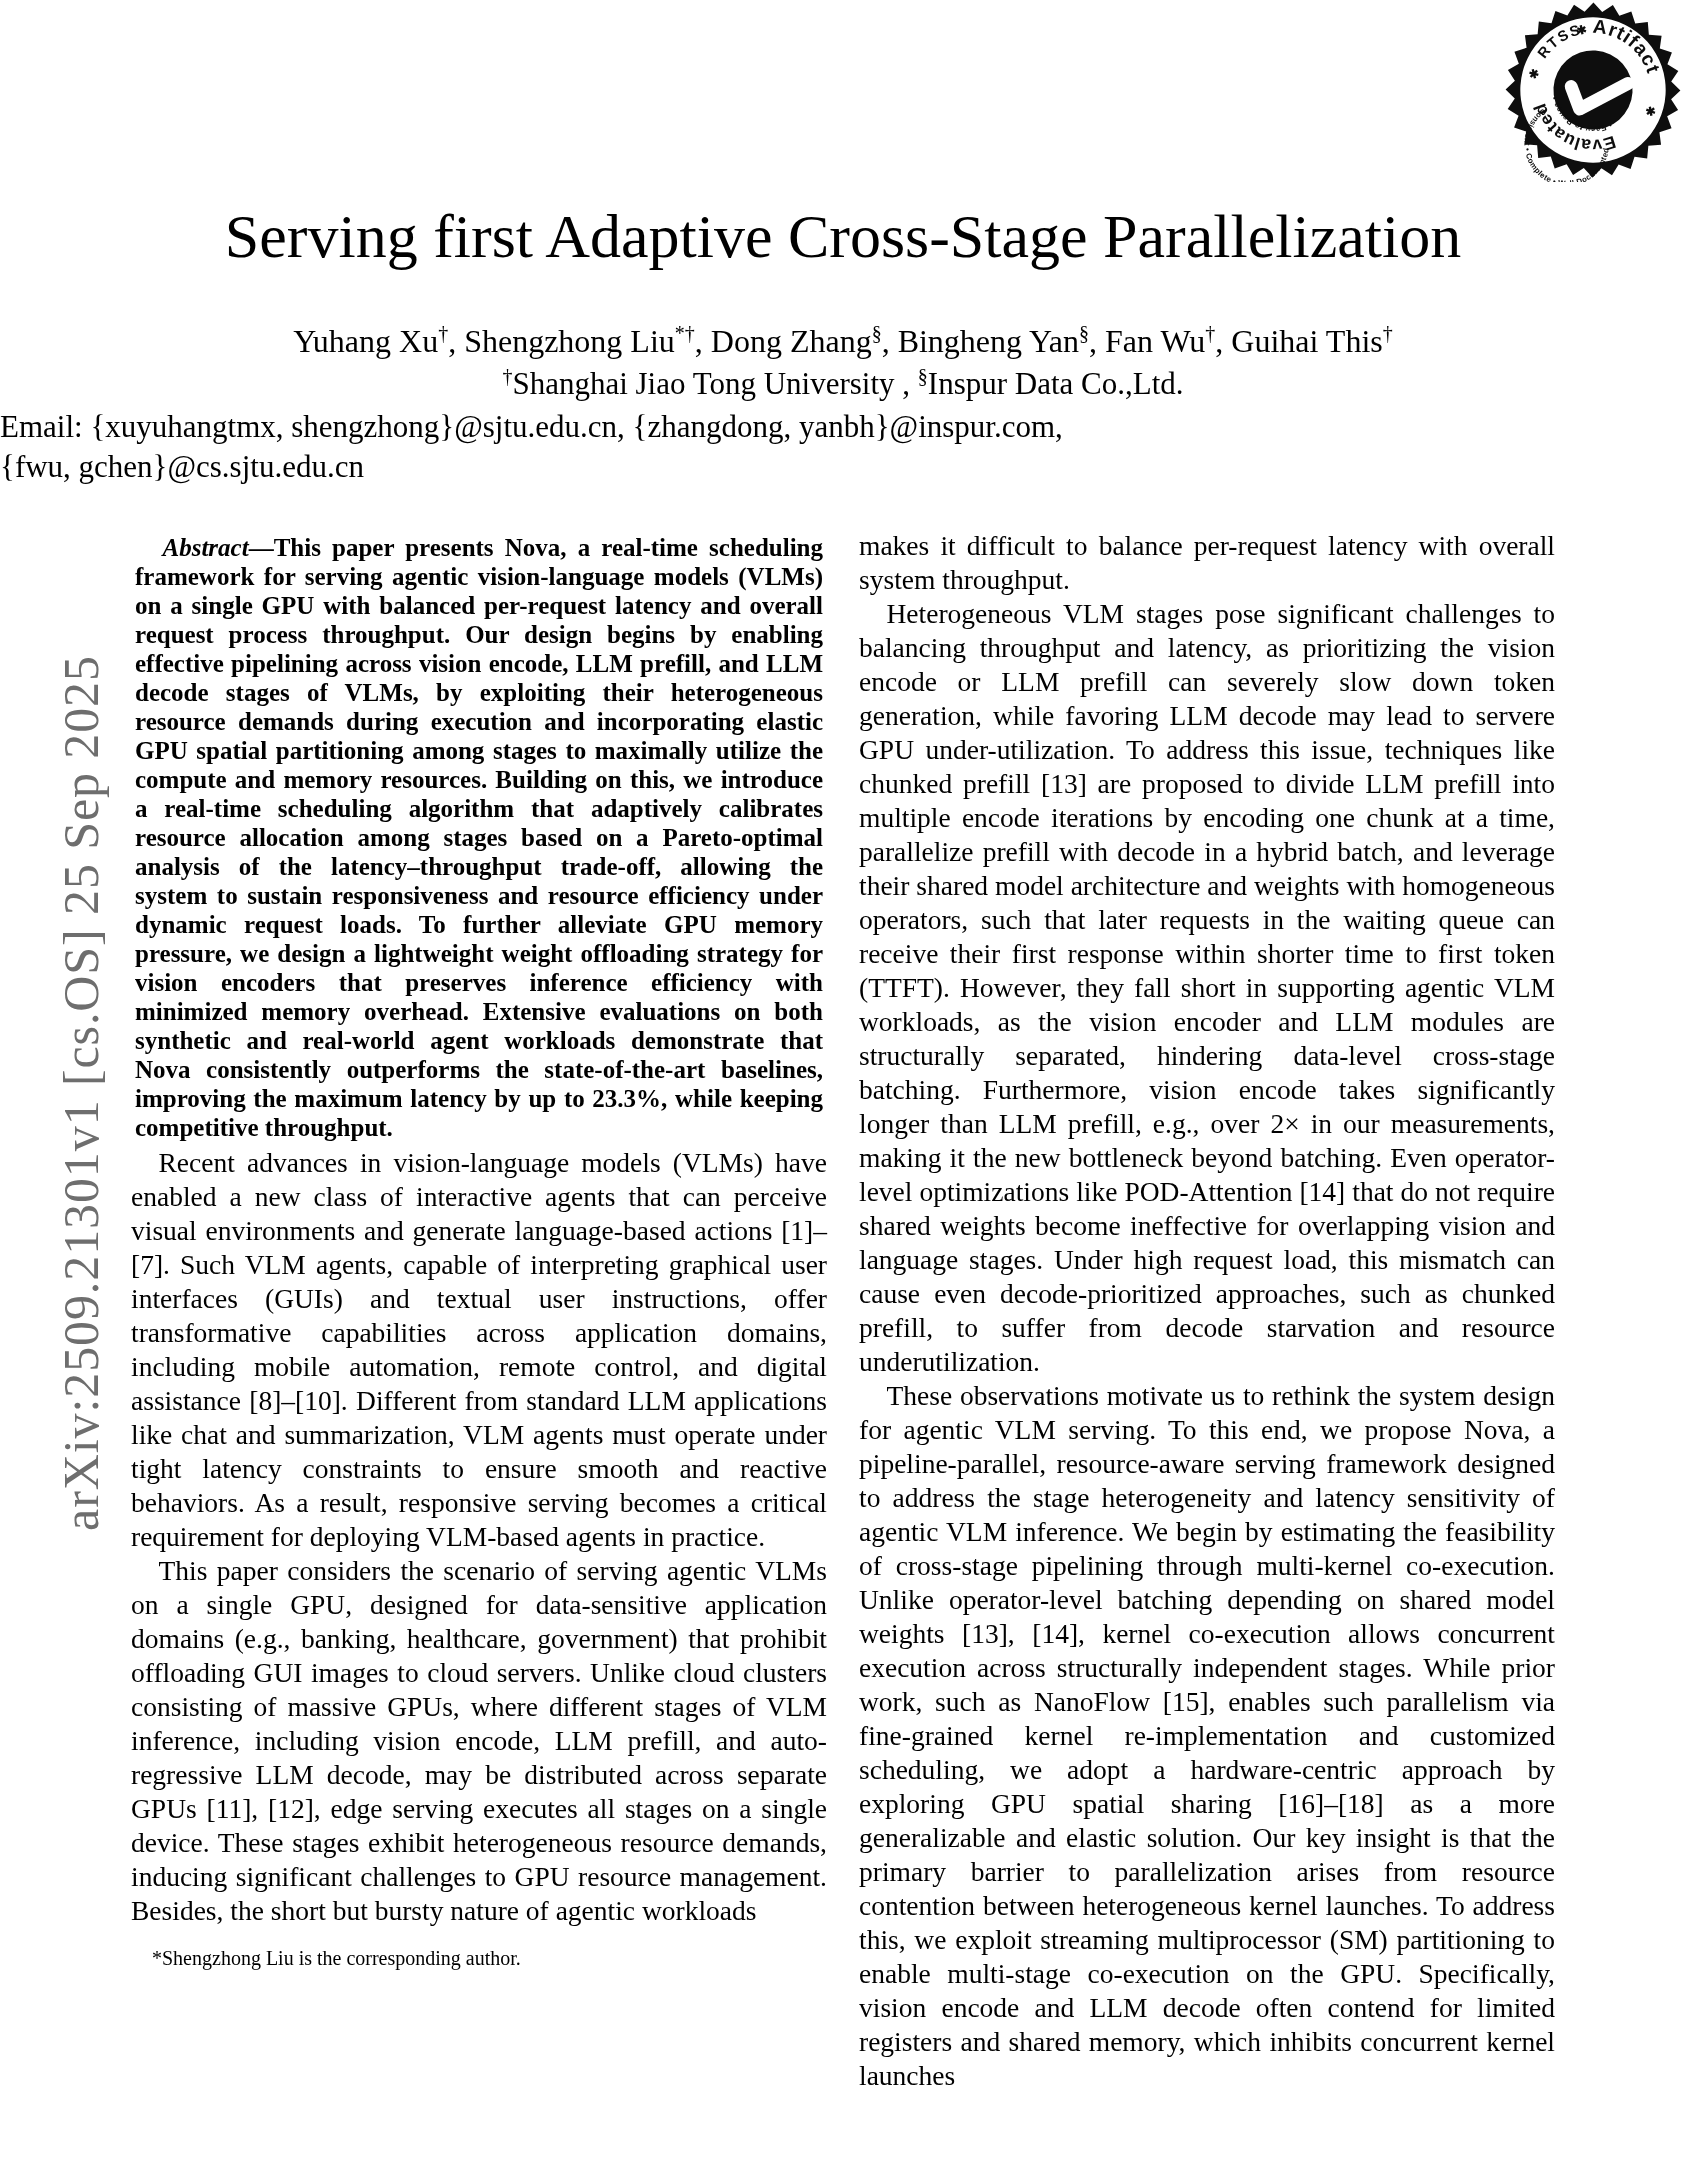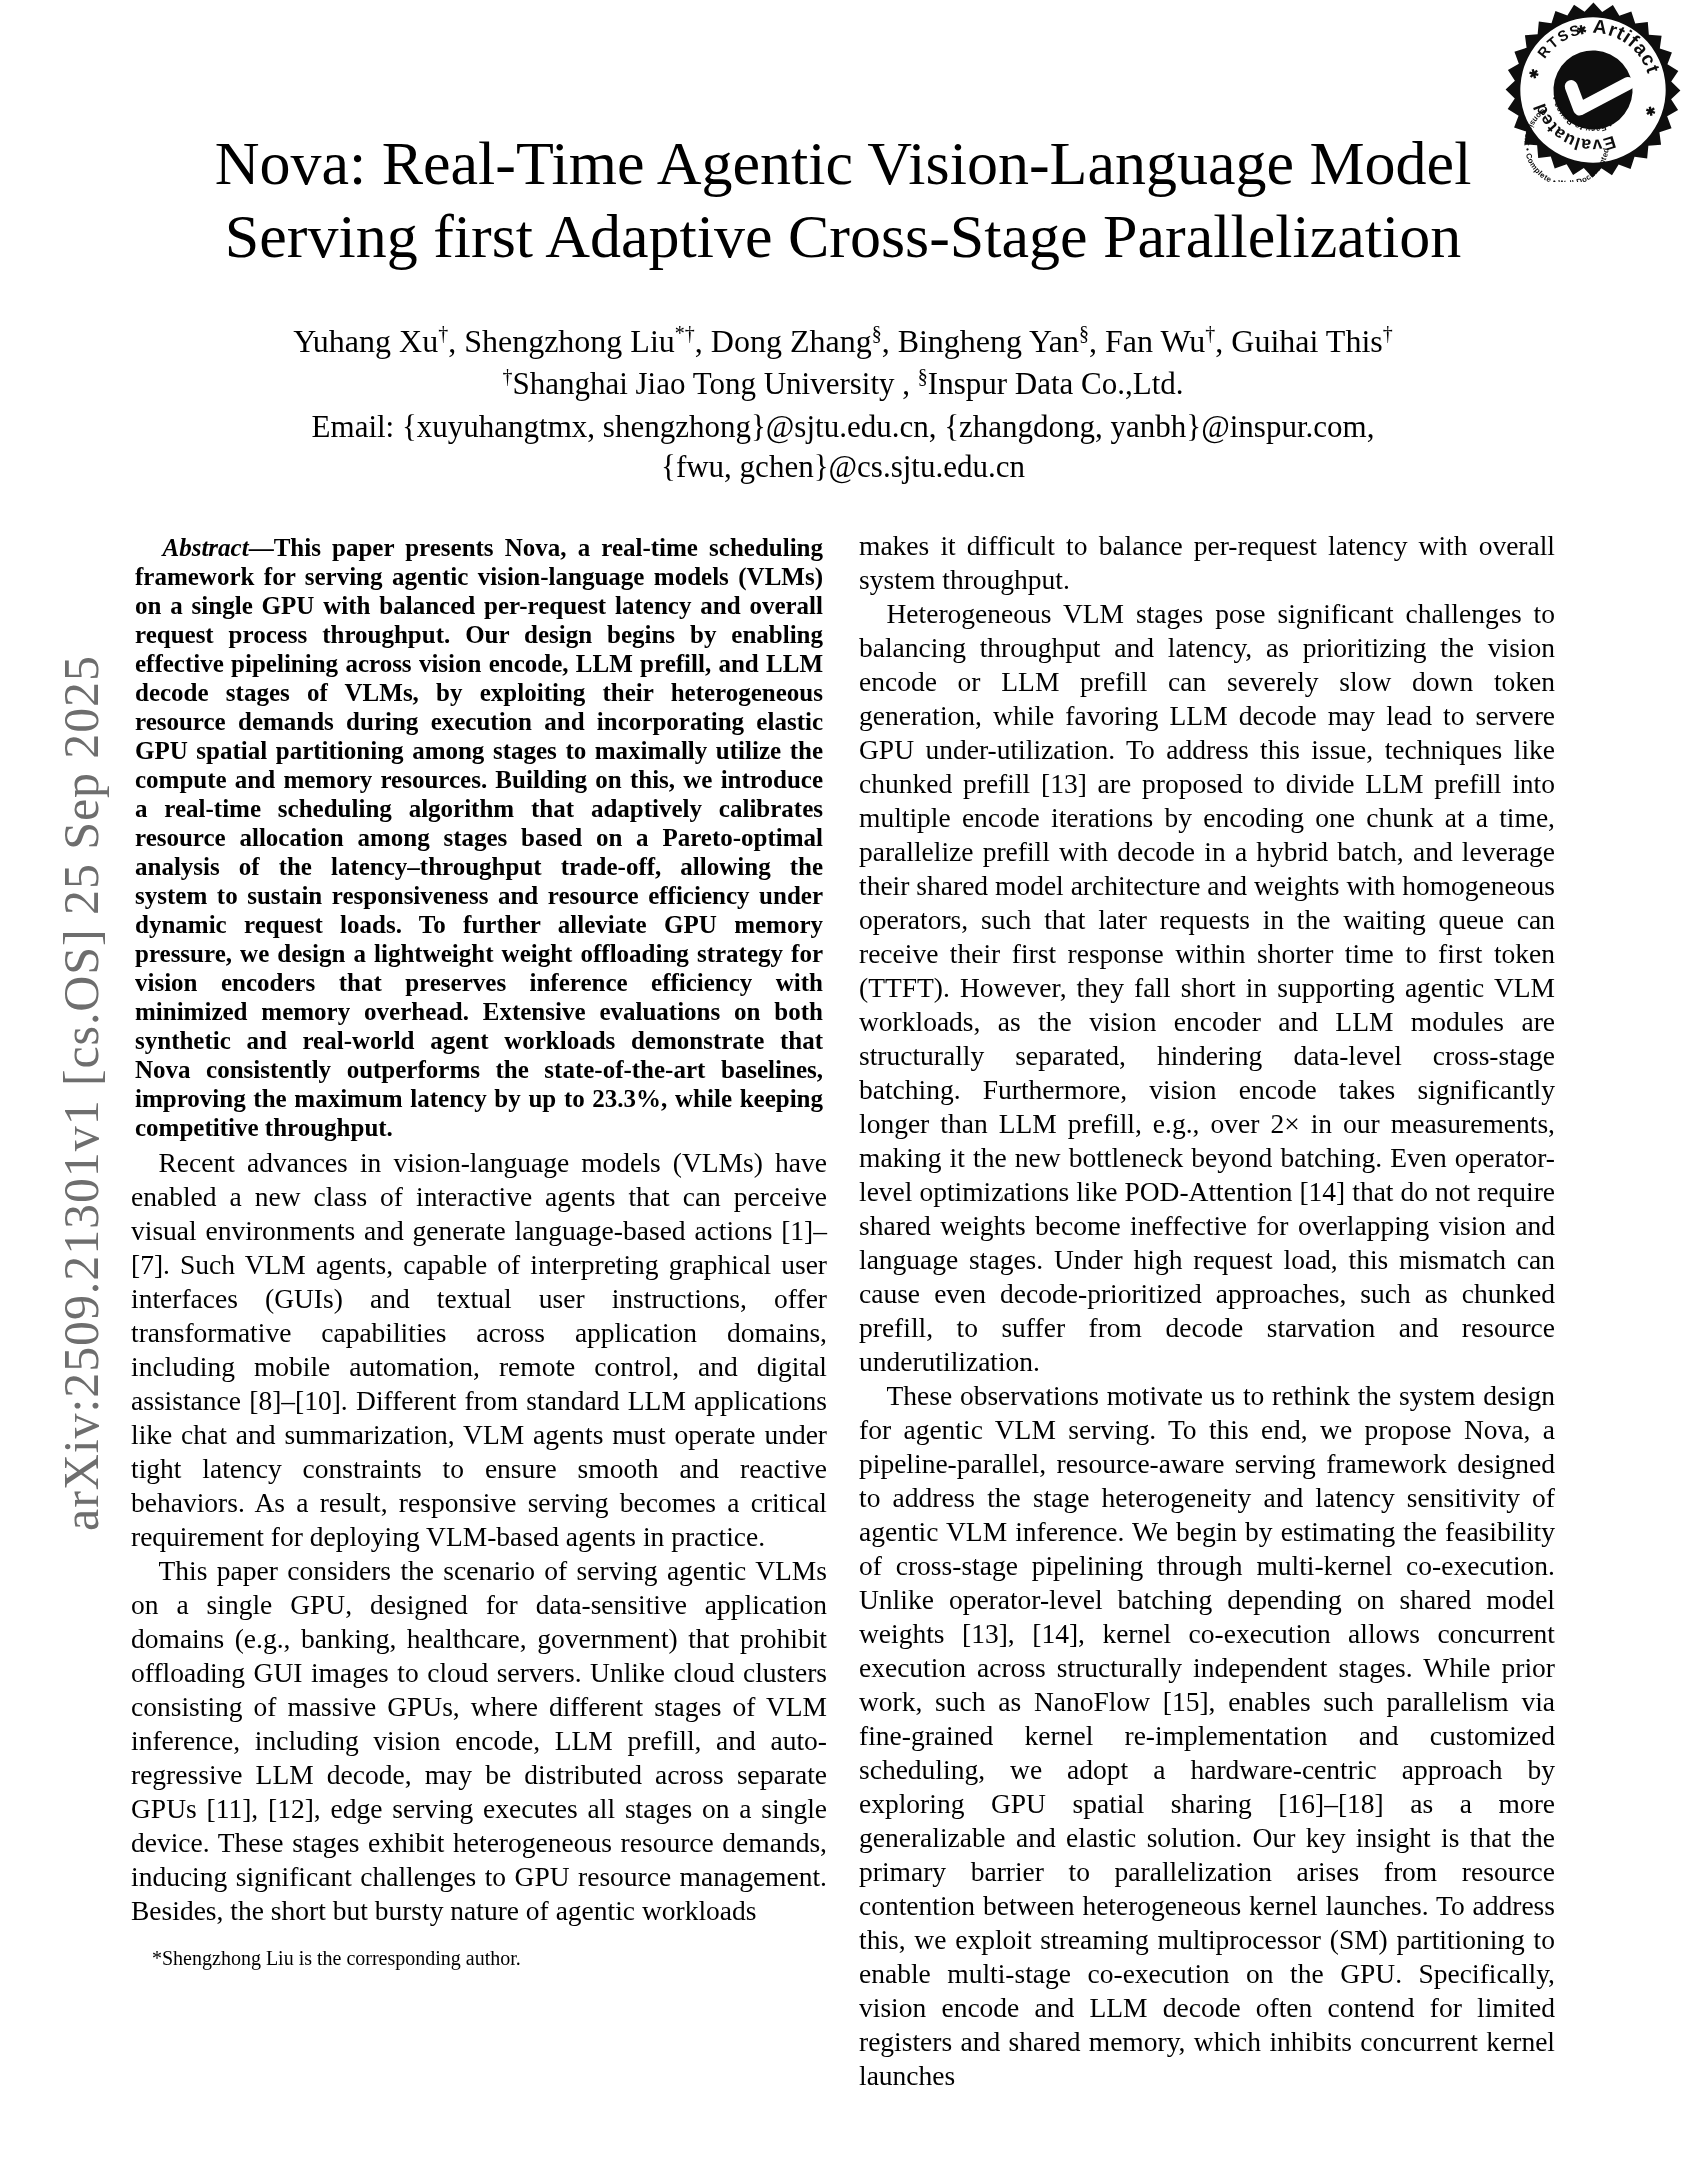--- a/index.html
+++ b/index.html
@@ -24,21 +24,21 @@
     position:absolute; top:323px; left:0; width:100%;
     text-align:center; font-size:32px;
   }
   .authors sup, .affiliation sup { font-size:20px; line-height:0; }
   .affiliation {
     position:absolute; top:366px; left:0; width:100%;
     text-align:center; font-size:31px;
   }
   .emails {
     position:absolute; top:407px; left:0; width:100%;
-    text-align:center; font-size:31px; line-height:40px;
+    text-align:left; font-size:31px; line-height:40px;
   }
   
   .col {
     position:absolute; top:529px; width:696px;
     text-align:justify; font-size:27.5px; line-height:34px;
     hyphens:auto; -webkit-hyphens:auto;
   }
   .col-left { left:131px; }
   .col-right { left:859px; }
   .abstract {
@@ -62,21 +62,21 @@
   .badge text { font-family:"Liberation Sans", sans-serif; font-weight:bold; fill:#0e0e0e; }
 </style>
 </head>
 <body>
 
 <div class="page">
 
   <div class="watermark">arXiv:2509.21301v1  [cs.OS]  25 Sep 2025</div>
 
   <h1 class="title">
-    <span>Nova: Real-Time Agentic Vision-Language Model</span><br>
+    <br>
     <span>Serving first Adaptive Cross-Stage Parallelization</span>
   </h1>
 
   <div class="authors"><span>Yuhang Xu</span><sup>†</sup>, <span>Shengzhong Liu</span><sup>*†</sup>, <span>Dong Zhang</span><sup>§</sup>, <span>Bingheng Yan</span><sup>§</sup>, <span>Fan Wu</span><sup>†</sup>, <span>Guihai This</span><sup>†</sup></div>
 
   <div class="affiliation"><sup>†</sup>Shanghai Jiao Tong University , <sup>§</sup>Inspur Data Co.,Ltd.</div>
 
   <div class="emails">
     <div>Email: {xuyuhangtmx, shengzhong}@sjtu.edu.cn, {zhangdong, yanbh}@inspur.com,</div>
     <div>{fwu, gchen}@cs.sjtu.edu.cn</div>

